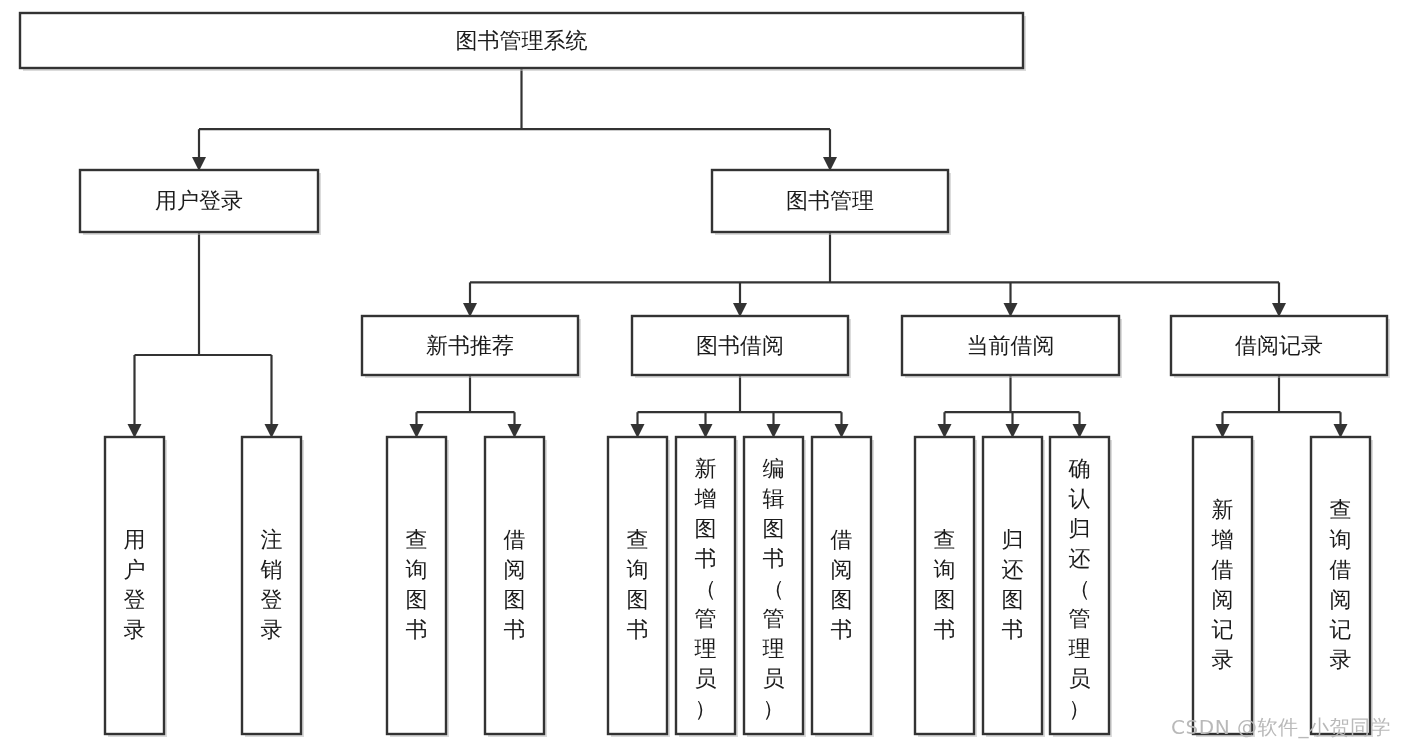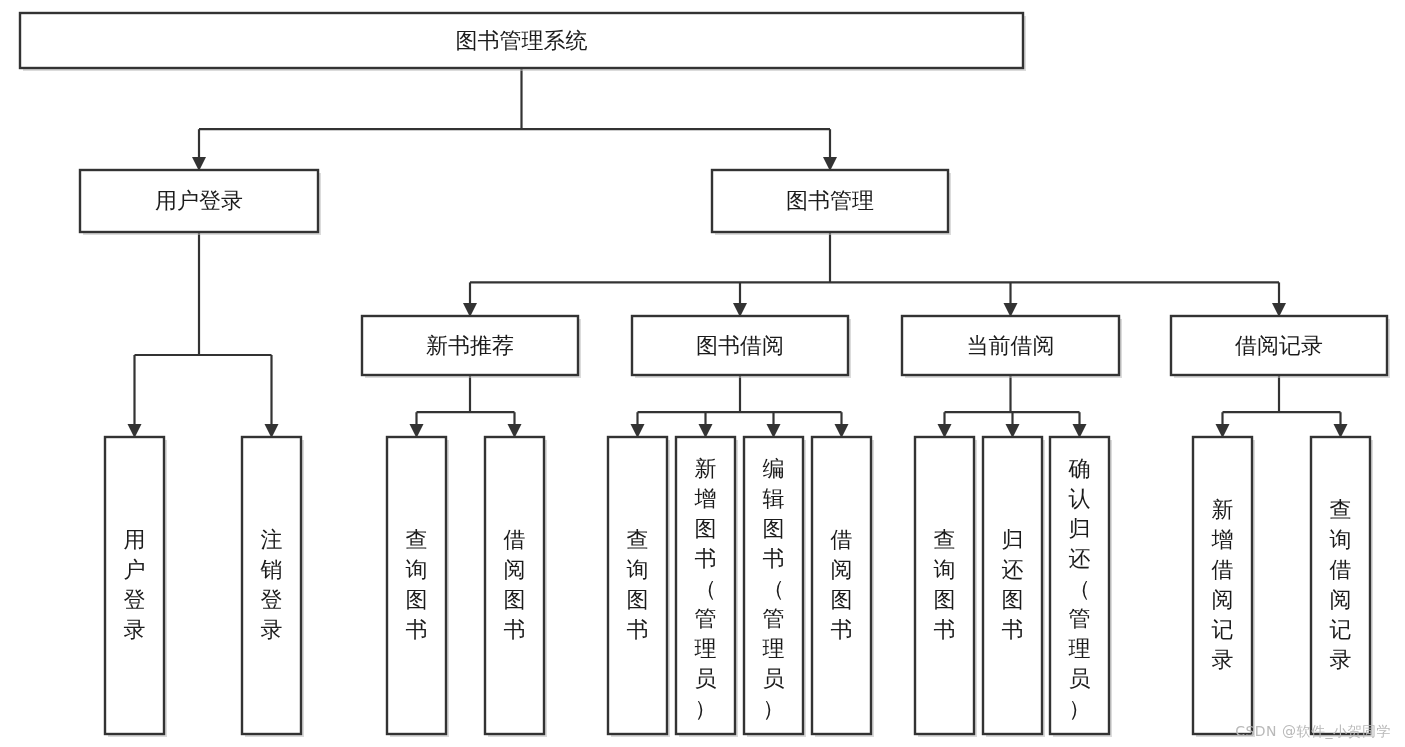--- a/index.html
+++ b/index.html
@@ -58,21 +58,21 @@
     font-family: "DejaVu Sans", "Liberation Sans", sans-serif;
     font-size: 22px;
     text-anchor: middle;
     dominant-baseline: middle;
   }
   .watermark {
     position: absolute;
     right: 14px;
     bottom: 6px;
     font-family: "DejaVu Sans", "Liberation Sans", sans-serif;
-    font-size: 14px;
+    font-size: 20px;
     color: #b9b9b9;
     letter-spacing: 0.5px;
     white-space: nowrap;
     user-select: none;
   }
 </style>
 </head>
 <body>
 
 <div id="diagram-root">

